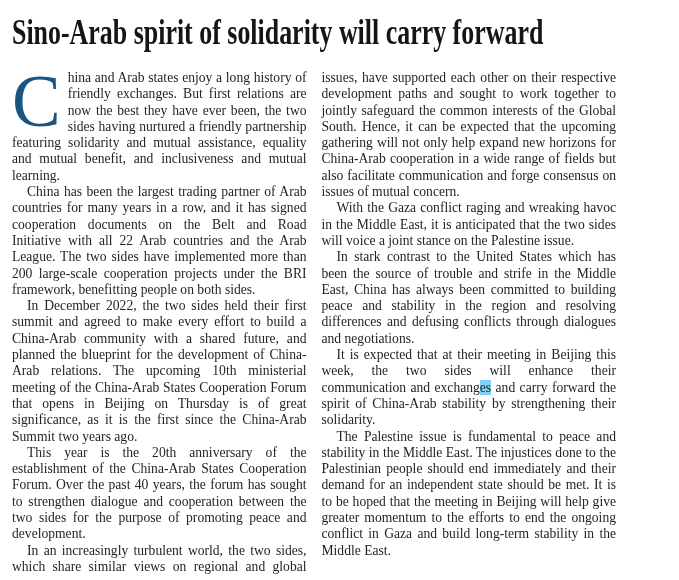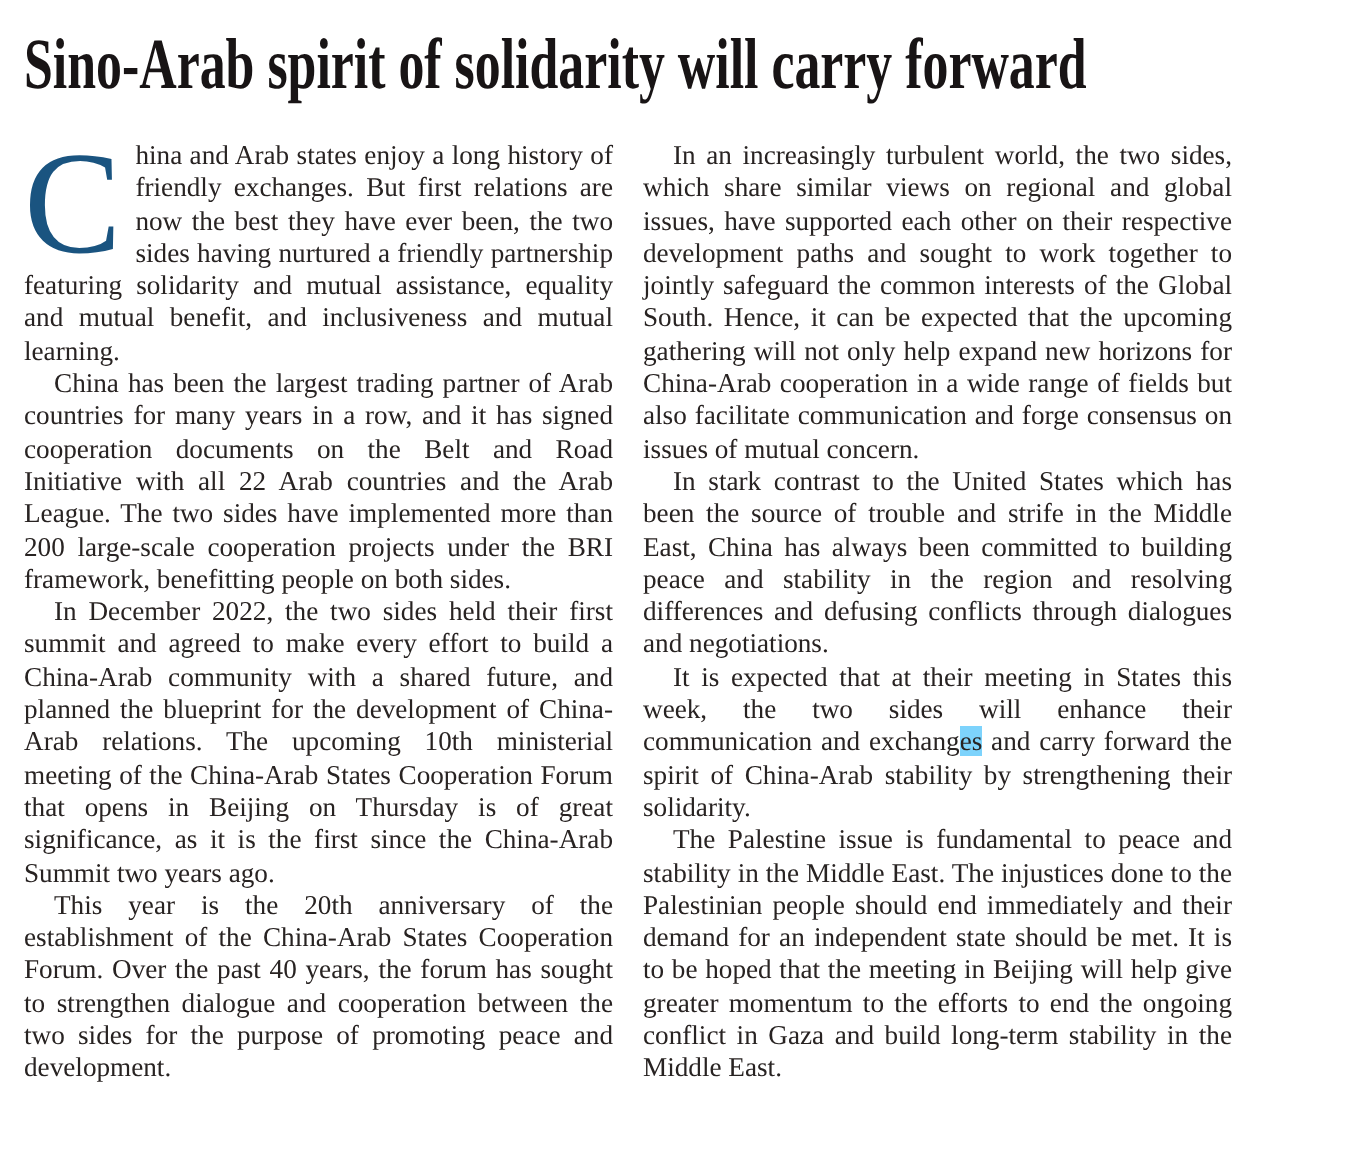--- a/index.html
+++ b/index.html
@@ -72,21 +72,22 @@
     <p class="para first"><span class="dropcap">C</span><span>hina and Arab states enjoy a long history of friendly exchanges. But first relations are now the best they have ever been, the two sides having nurtured a friendly partnership featuring solidarity and mutual assistance, equality and mutual benefit, and inclusiveness and mutual learning.</span></p>
 
     <p class="para">China has been the largest trading partner of Arab countries for many years in a row, and it has signed cooperation documents on the Belt and Road Initiative with all 22 Arab countries and the Arab League. The two sides have implemented more than 200 large-scale cooperation projects under the BRI framework, benefitting people on both sides.</p>
 
     <p class="para">In December 2022, the two sides held their first summit and agreed to make every effort to build a China-Arab community with a shared future, and planned the blueprint for the development of China-Arab relations. The upcoming 10th ministerial meeting of the China-Arab States Cooperation Forum that opens in Beijing on Thursday is of great significance, as it is the first since the China-Arab Summit two years ago.</p>
 
     <p class="para">This year is the 20th anniversary of the establishment of the China-Arab States Cooperation Forum. Over the past 40 years, the forum has sought to strengthen dialogue and cooperation between the two sides for the purpose of promoting peace and development.</p>
 
     <p class="para">In an increasingly turbulent world, the two sides, which share similar views on regional and global issues, have supported each other on their respective development paths and sought to work together to jointly safeguard the common interests of the Global South. Hence, it can be expected that the upcoming gathering will not only help expand new horizons for China-Arab cooperation in a wide range of fields but also facilitate communication and forge consensus on issues of mutual concern.</p>
 
+    <p class="para">With the Gaza conflict raging and wreaking havoc in the Middle East, it is anticipated that the two sides will voice a joint stance on the Palestine issue.</p>
 
     <p class="para">In stark contrast to the United States which has been the source of trouble and strife in the Middle East, China has always been committed to building peace and stability in the region and resolving differences and defusing conflicts through dialogues and negotiations.</p>
 
-    <p class="para"><span>It is expected that at their meeting in States this week, the two sides will enhance their communication and exchang</span><span class="selection">es</span><span> and carry forward the spirit of China-Arab stability by strengthening their solidarity.</span></p>
+    <p class="para"><span>It is expected that at their meeting in Beijing this week, the two sides will enhance their communication and exchang</span><span class="selection">es</span><span> and carry forward the spirit of China-Arab stability by strengthening their solidarity.</span></p>
 
     <p class="para">The Palestine issue is fundamental to peace and stability in the Middle East. The injustices done to the Palestinian people should end immediately and their demand for an independent state should be met. It is to be hoped that the meeting in Beijing will help give greater momentum to the efforts to end the ongoing conflict in Gaza and build long-term stability in the Middle East.</p>
 
   </div>
 </div>
 
 </body></html>

